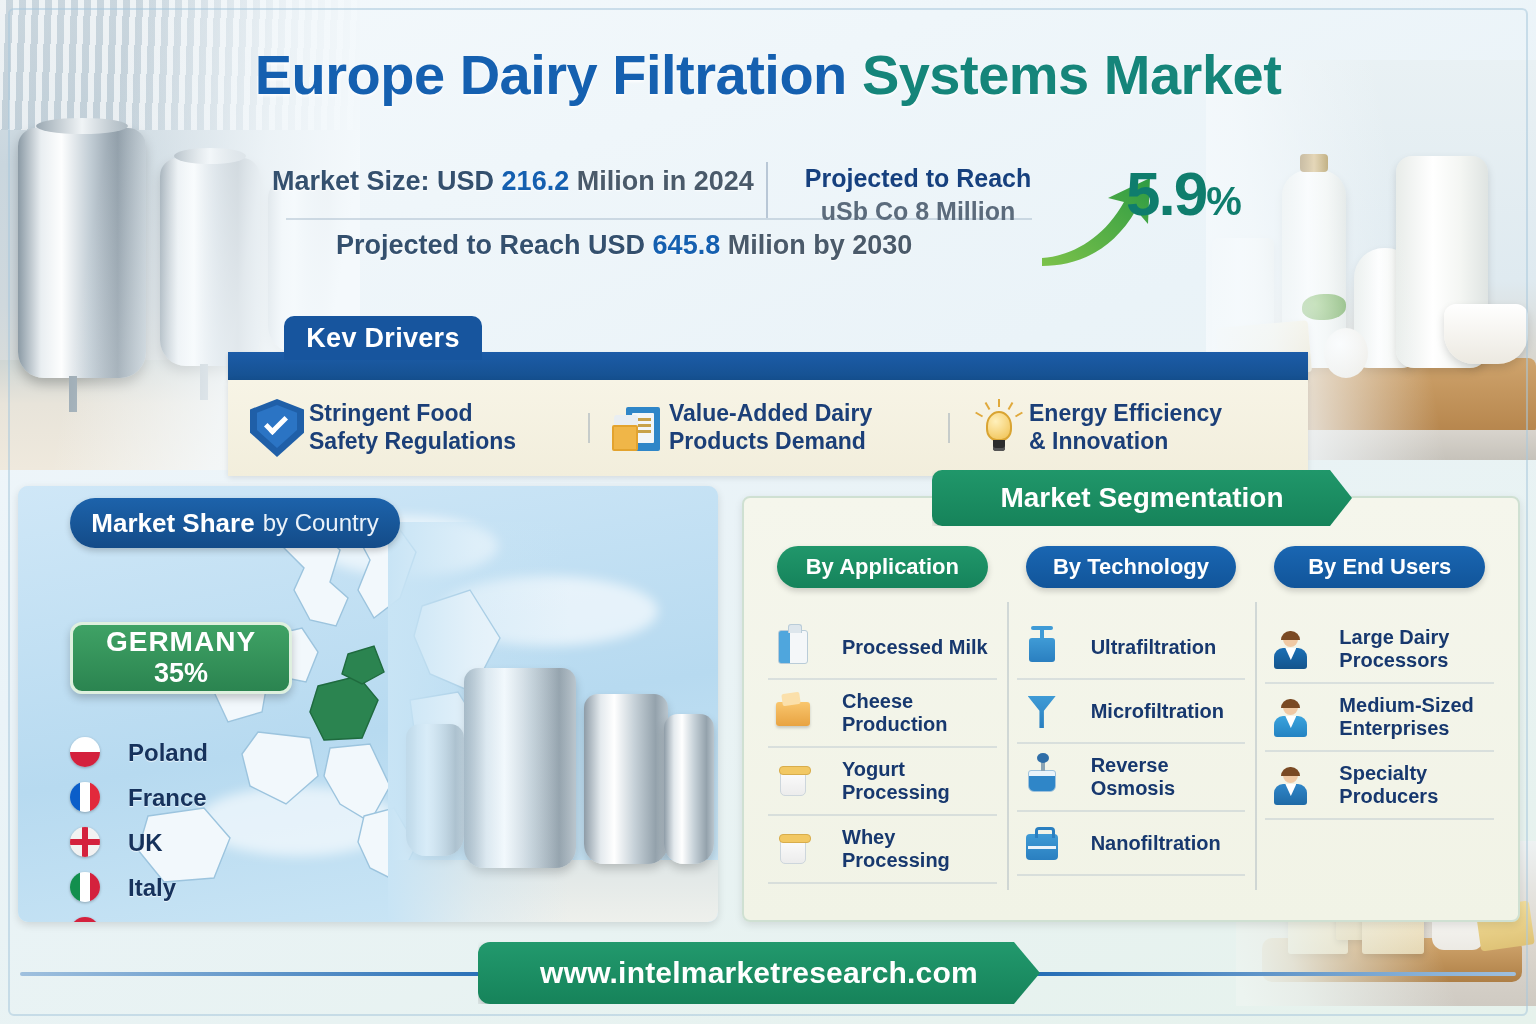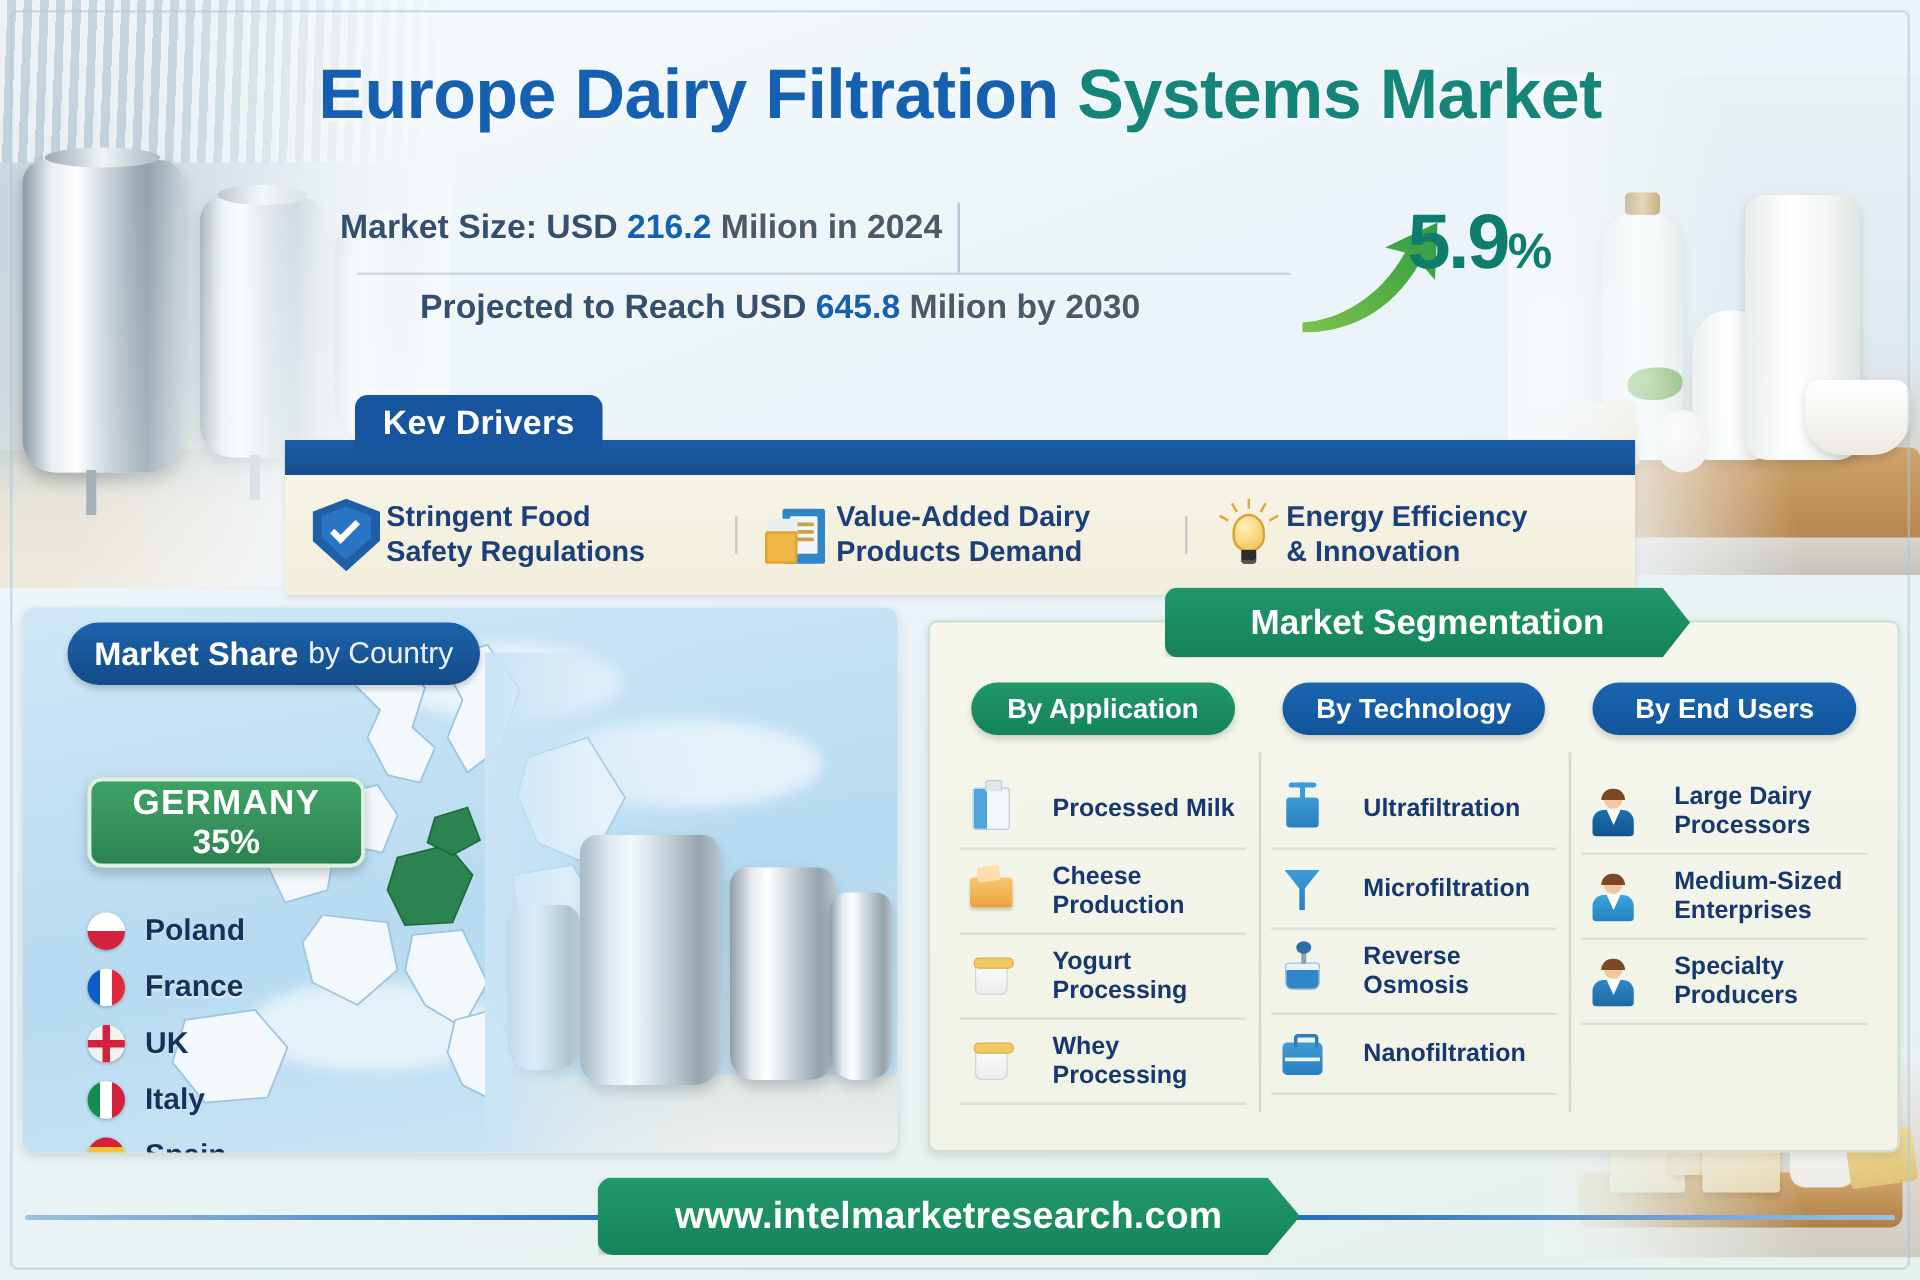--- a/index.html
+++ b/index.html
@@ -172,36 +172,36 @@
     box-shadow:0 5px 10px rgba(0,0,0,.18); }
   #share-equip .e1 { left:76px; width:112px; height:200px; }
   #share-equip .e2 { left:196px; width:84px; height:170px; bottom:58px; }
   #share-equip .e3 { left:18px; width:58px; height:132px; bottom:66px; }
   #share-equip .e4 { left:276px; width:50px; height:150px; bottom:58px; }
   #share-equip .floor { position:absolute; left:0; bottom:0; width:100%; height:62px;
     background: linear-gradient(180deg,#dfe6e6,#eef0ec); }
   #share-equip .fade { position:absolute; inset:0;
     background: linear-gradient(90deg, rgba(200,228,245,1) 0%, rgba(200,228,245,.35) 26%, rgba(200,228,245,0) 55%); }
 
-  #share-title { position:absolute; left:36px; top:12px; width:330px; height:50px;
+  #share-title { position:absolute; left:52px; top:12px; width:330px; height:50px;
     background: linear-gradient(180deg,#1d63ab,#134b88); border-radius:26px;
     display:flex; align-items:center; justify-content:center;
     box-shadow:0 3px 6px rgba(0,0,0,.2); }
   #share-title .t1 { font-size:26px; font-weight:700; color:#fff; }
   #share-title .t2 { font-size:24px; font-weight:400; color:#eaf2fa; margin-left:8px; }
 
   #germany-badge { position:absolute; left:52px; top:136px; width:222px; height:72px;
     background: linear-gradient(180deg,#3fa265,#2b8450); border:3px solid #dff0df; border-radius:12px;
     display:flex; flex-direction:column; align-items:center; justify-content:center;
     box-shadow:0 4px 9px rgba(0,0,0,.22); }
   #germany-badge .country { font-size:28px; font-weight:700; color:#fff; letter-spacing:1px; line-height:1.05; }
   #germany-badge .pct { font-size:27px; font-weight:700; color:#fff; line-height:1.2; }
 
   #country-list { position:absolute; left:52px; top:236px; }
-  .country-row { display:flex; align-items:center; gap:16px; height:45px; }
+  .country-row { display:flex; align-items:flex-end; gap:28px; height:45px; }
   .flag { width:30px; height:30px; border-radius:50%; flex:none; overflow:hidden;
     box-shadow:0 1px 3px rgba(0,0,0,.28); }
   .country-row .cname { font-size:24px; font-weight:700; color:#16325c; text-shadow:0 1px 1px rgba(255,255,255,.7); }
   .f-poland { background: linear-gradient(180deg,#fff 0 50%,#d4213d 50% 100%); }
   .f-france { background: linear-gradient(90deg,#0b5ec9 0 33%,#fff 33% 66%,#e2293c 66% 100%); }
   .f-uk { background:#f2f2f2; position:relative; }
   .f-uk:before { content:""; position:absolute; left:12px; top:0; width:6px; height:100%; background:#d4213d; }
   .f-uk:after { content:""; position:absolute; top:12px; left:0; width:100%; height:6px; background:#d4213d; }
   .f-italy { background: linear-gradient(90deg,#128f4e 0 33%,#fff 33% 66%,#d4213d 66% 100%); }
   .f-spain { background: linear-gradient(180deg,#d4213d 0 25%,#f4c430 25% 75%,#d4213d 75% 100%); }
@@ -342,20 +342,24 @@
       <span class="hl">216.2</span>
       <span>Milion in 2024</span>
     </div>
 
     <div class="stat-line" id="stat2">
       <span class="lbl">Projected to Reach USD</span>
       <span class="hl">645.8</span>
       <span>Milion by 2030</span>
     </div>
 
+    <div id="proj-overlay">
+      <div class="l1">Projected to Reach</div>
+      <div class="l2">uSb Co 8 Million</div>
+    </div>
 
     <div id="cagr">
       <svg id="arrow" viewBox="0 0 130 90">
         <defs>
           <linearGradient id="ag" x1="0" y1="1" x2="1" y2="0">
             <stop offset="0" stop-color="#7cc24a"></stop>
             <stop offset="1" stop-color="#2e9b43"></stop>
           </linearGradient>
         </defs>
         <path d="M4 82 C 34 80, 66 62, 86 26 L 70 22 L 112 2 L 110 48 L 98 34 C 74 76, 38 90, 4 90 Z" fill="url(#ag)"></path>

